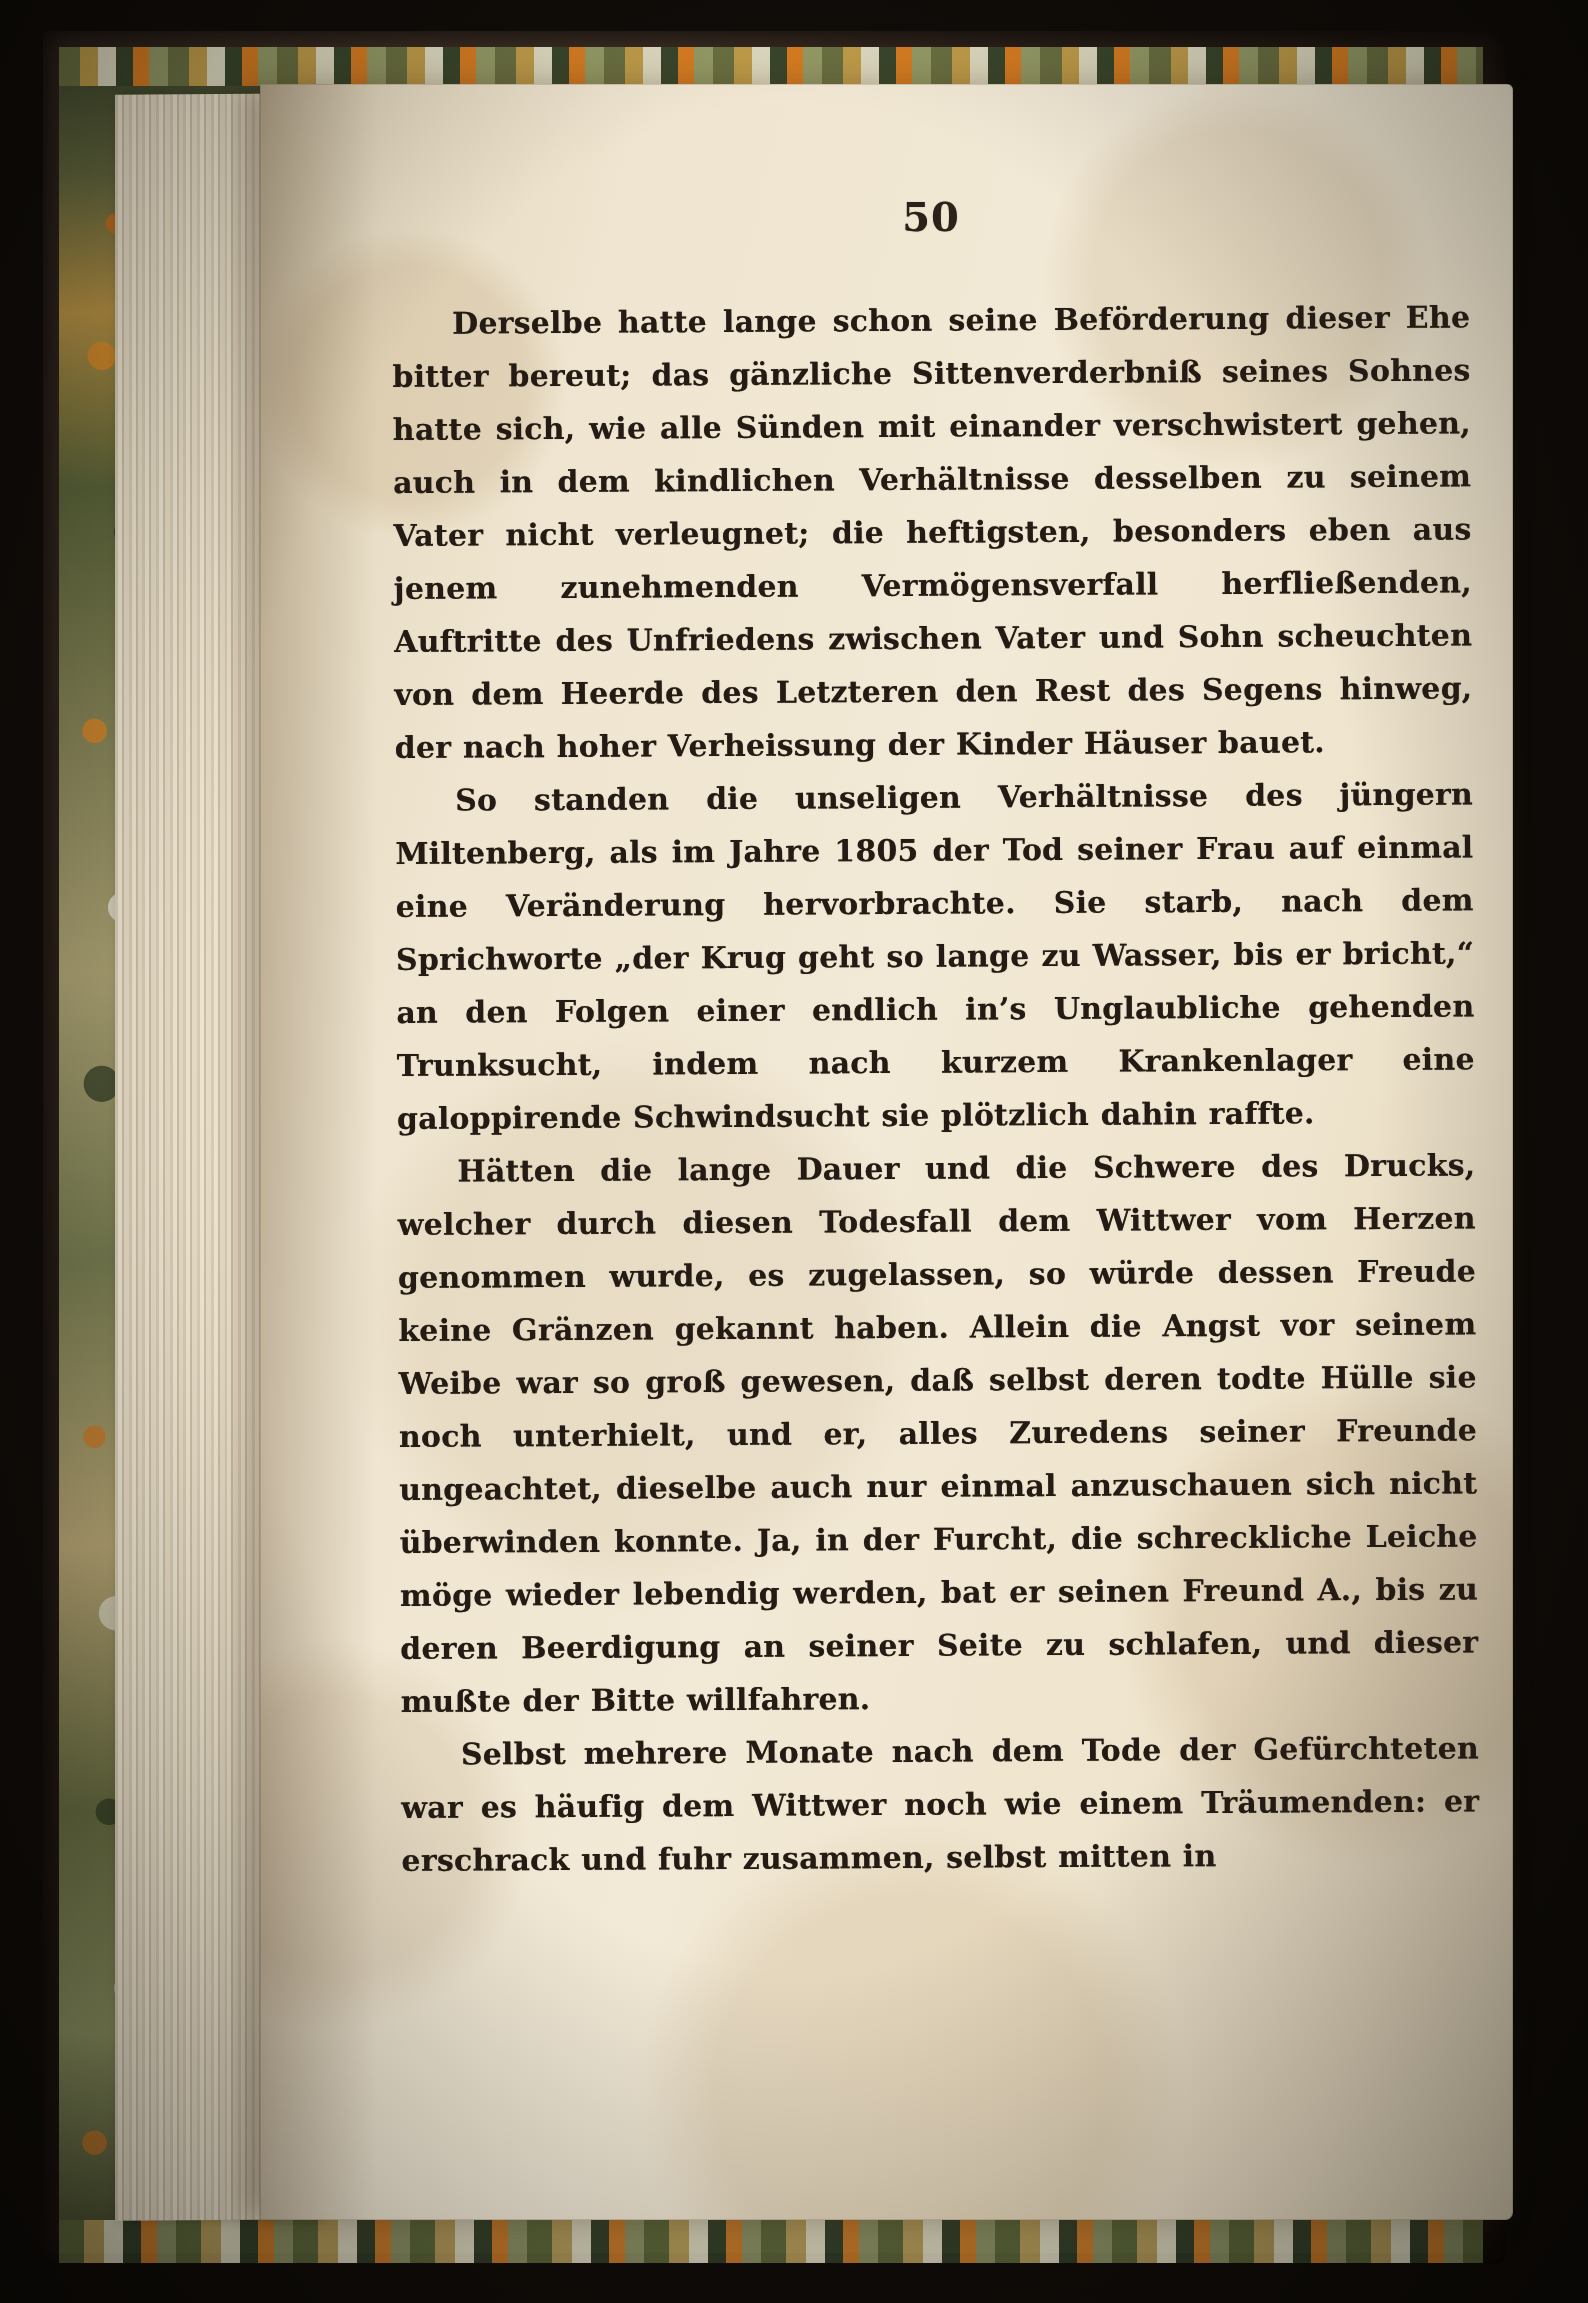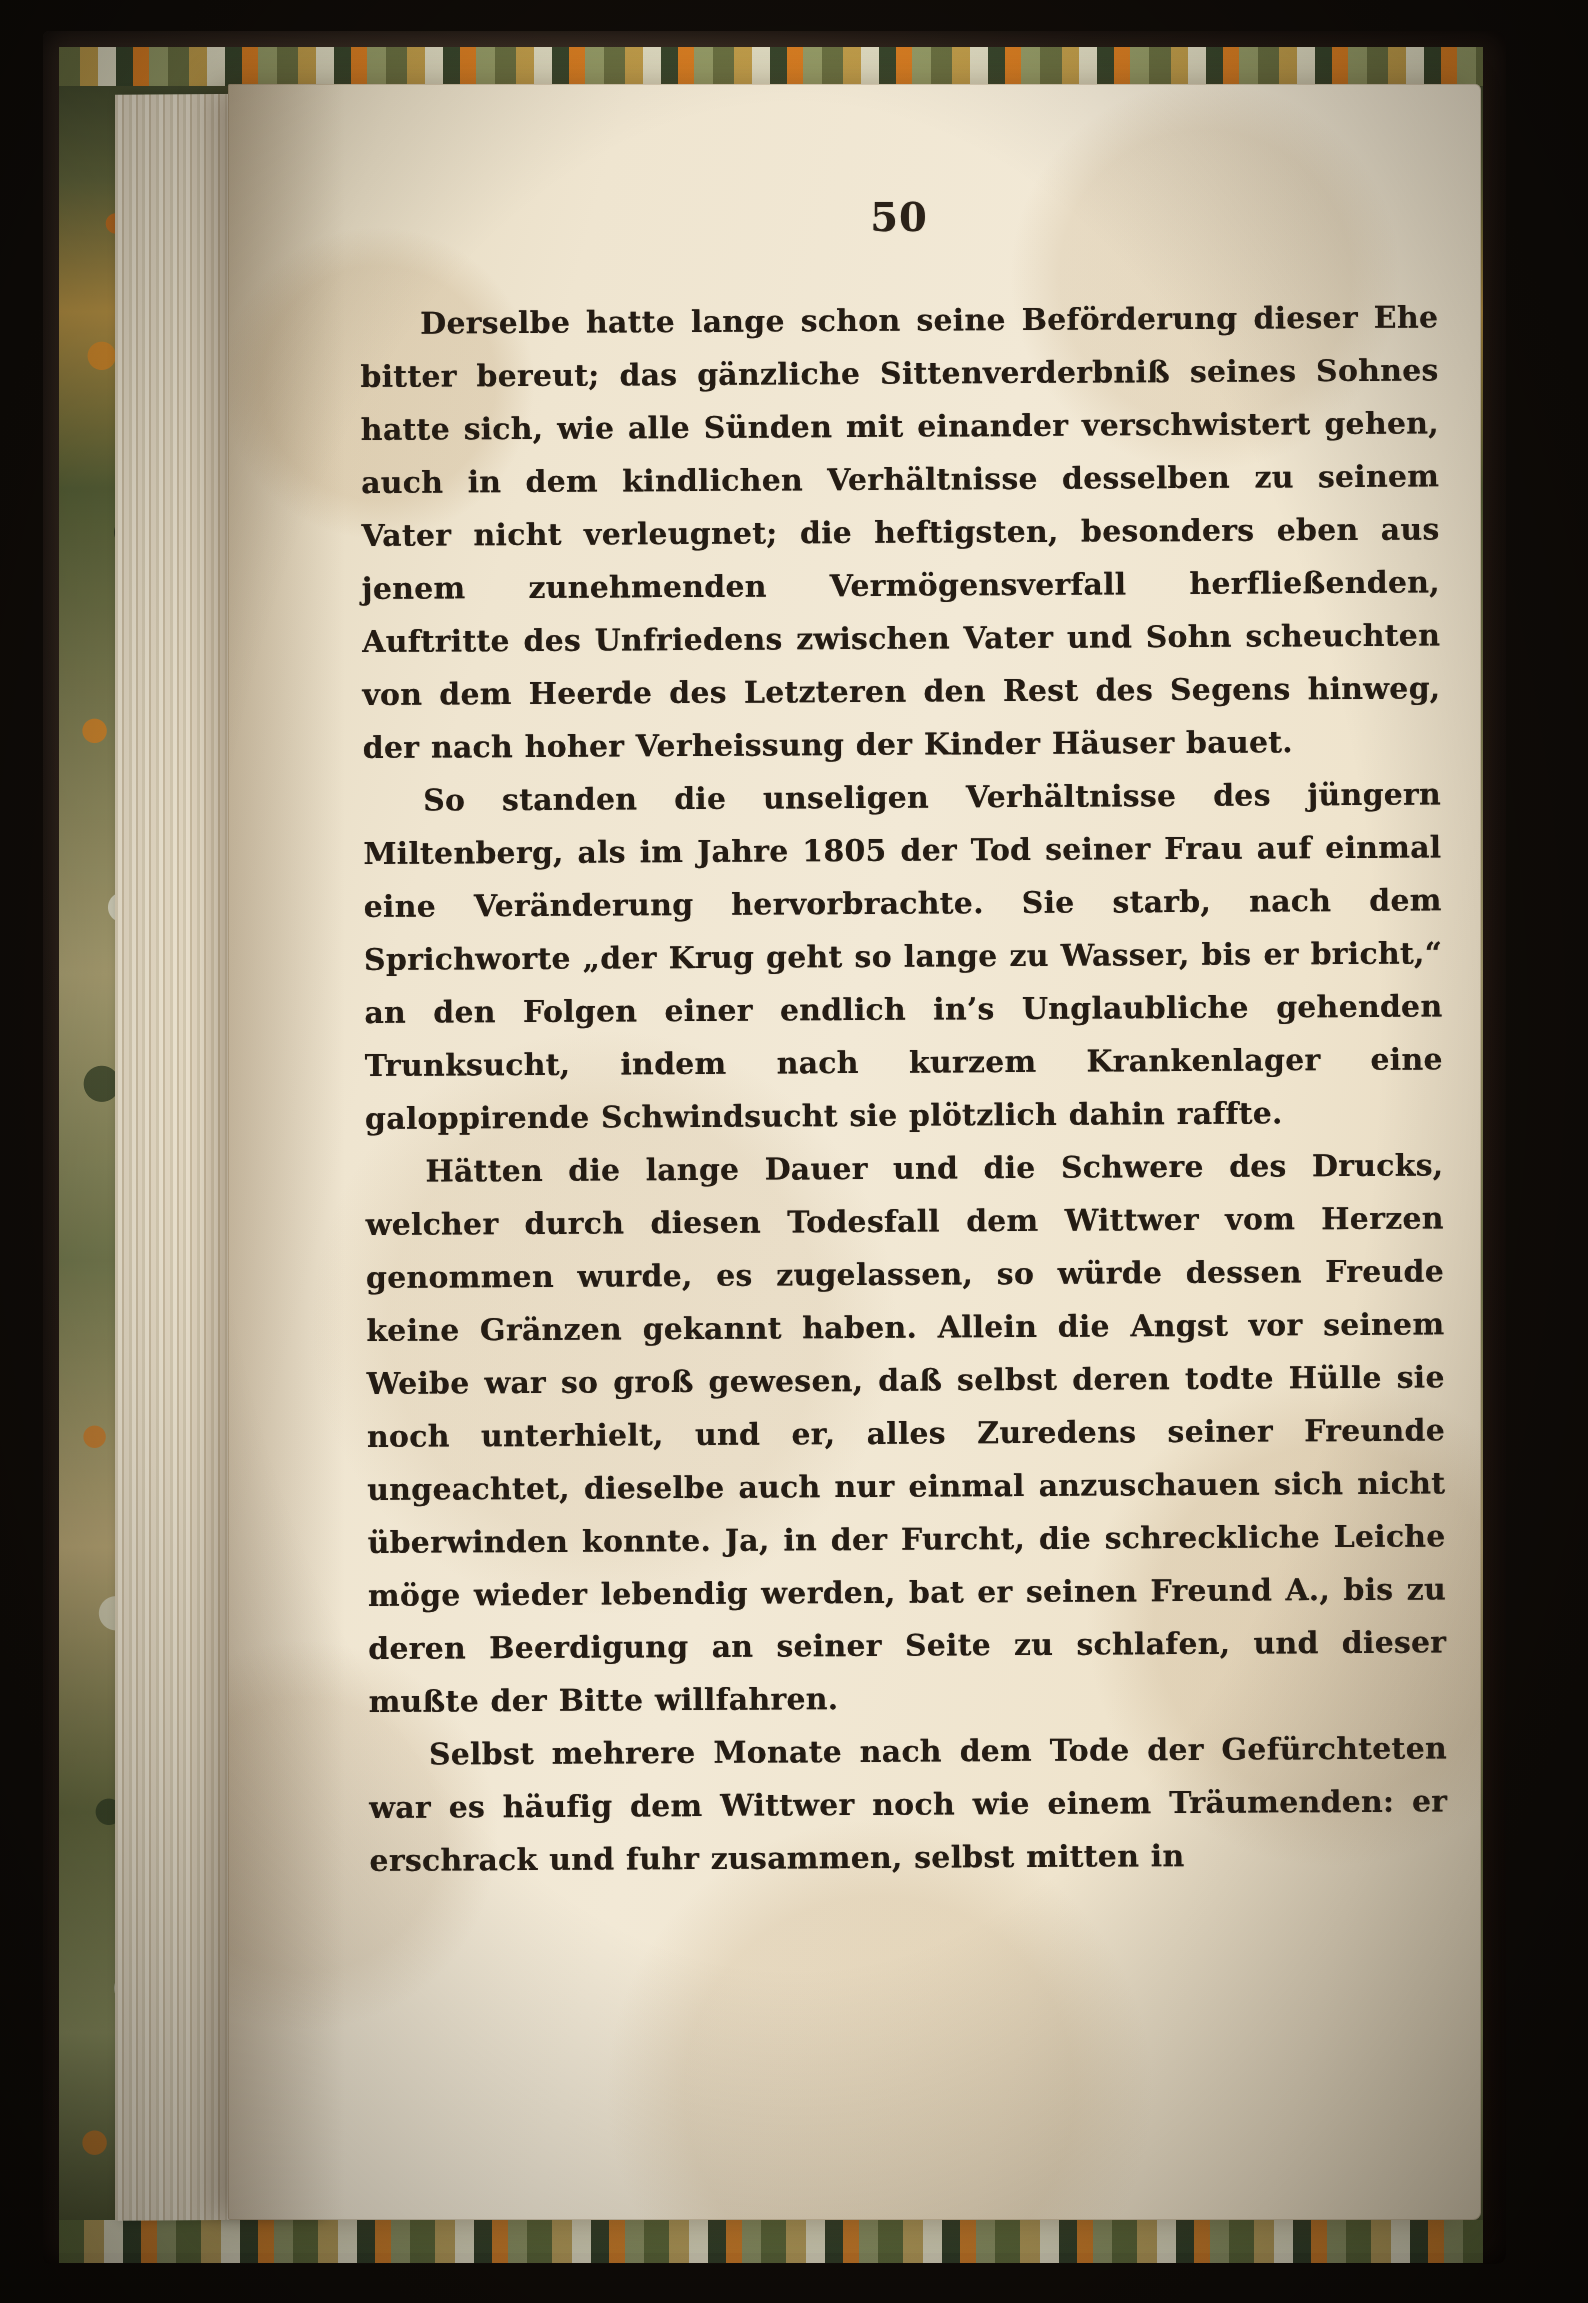--- a/index.html
+++ b/index.html
@@ -102,21 +102,21 @@
     background:
       repeating-linear-gradient(90deg,
         #d8cdb4 0 2.9px, #efe6d2 2.9px 6.8px, #cdbfa4 6.8px 8.8px, #e7dcc6 8.8px 13.7px);
     transform: skewY(-0.4deg);
     box-shadow: 3.9px 0 11.7px rgba(0,0,0,0.25);
   }
 
   
   #page {
     position: absolute;
-    left: 228px;
+    left: 260px;
     top: 84px;
     width: 1253px;
     height: 2136px;
     background:
       linear-gradient(105deg, #d9cdb3 0%, #e7dcc4 9%, #efe5d0 22%, #f2e9d6 48%,
                       #efe4cd 72%, #e6d9c0 88%, #dacdb2 100%);
     box-shadow:
       -15.6px 0 33px rgba(60,40,20,0.35),
       0 0 0 1px rgba(120,95,60,0.25) inset;
     border-radius: 2px 5.9px 7.8px 2px;

